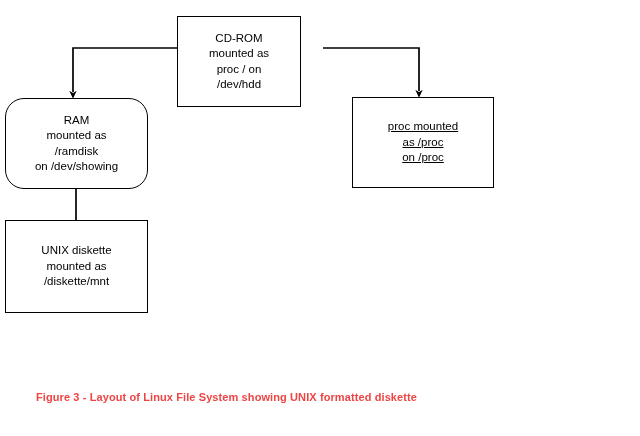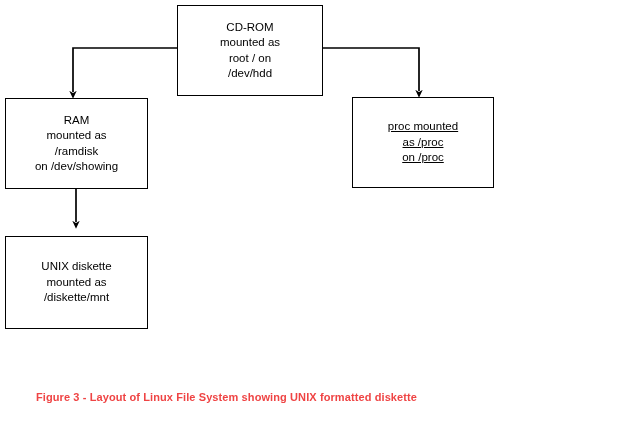--- a/index.html
+++ b/index.html
@@ -37,24 +37,24 @@
     font-size: 11.5px;
     line-height: 15.5px;
     color: #000000;
   }
 
   .node-line {
     display: block;
     white-space: pre;
   }
 
-  #node-cdrom   { left: 177px; top: 5px;   width: 146px; height: 91px; }
-  #node-ram     { left: 5px;   top: 98px;  width: 143px; height: 91px; }
+  #node-cdrom   { left: 177px; top: 16px;   width: 124px; height: 91px; }
+  #node-ram     { left: 5px;   top: 98px;  width: 143px; height: 91px; border-radius: 19px; }
   #node-proc    { left: 352px; top: 97px;  width: 142px; height: 91px; text-decoration: underline; }
-  #node-unix    { left: 5px;   top: 236px; width: 143px; height: 93px; }
+  #node-unix    { left: 5px;   top: 220px; width: 143px; height: 93px; }
 
   #figure-caption {
     position: absolute;
     left: 36px;
     top: 391px;
     width: 580px;
     font-size: 11px;
     font-weight: bold;
     letter-spacing: 0.1px;
     white-space: nowrap;
@@ -80,21 +80,21 @@
   </g>
 
   <g>
     <path d="M 76 189 L 76 222" fill="none" stroke="#000000" stroke-width="1.7" marker-end="url(#arrowhead)"></path>
   </g>
 </svg>
 
 <div class="node-box" id="node-cdrom">
   <span class="node-line">CD-ROM</span>
   <span class="node-line">mounted as</span>
-  <span class="node-line">root / on</span>
+  <span class="node-line">proc / on</span>
   <span class="node-line">/dev/hdd</span>
 </div>
 
 <div class="node-box" id="node-ram">
   <span class="node-line">RAM</span>
   <span class="node-line">mounted as</span>
   <span class="node-line">/ramdisk</span>
   <span class="node-line">on /dev/showing</span>
 </div>
 

